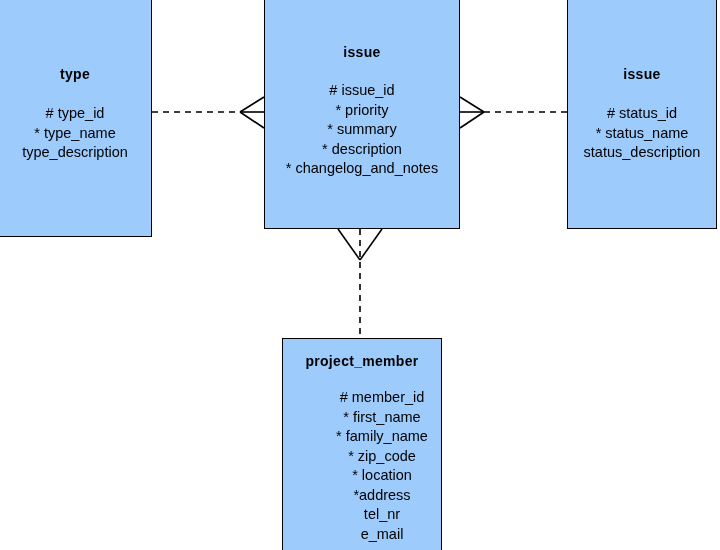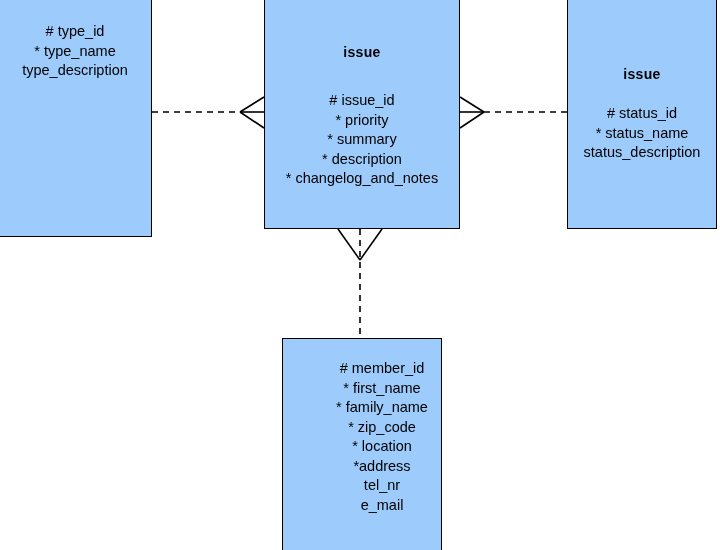--- a/index.html
+++ b/index.html
@@ -44,21 +44,21 @@
   #ent-type .entity-title { margin-top: 68px; }
   #ent-type .attr-list { margin-top: 23px; text-align: center; }
 
   #ent-issue {
     left: 264px;
     top: -2px;
     width: 196px;
     height: 231px;
   }
   #ent-issue .entity-title { margin-top: 46px; }
-  #ent-issue .attr-list { margin-top: 32px; }
+  #ent-issue .attr-list { margin-top: 22px; }
 
   #ent-status {
     left: 567px;
     top: -2px;
     width: 150px;
     height: 231px;
   }
   #ent-status .entity-title { margin-top: 68px; }
   #ent-status .attr-list { margin-top: 23px; text-align: center; }
 
@@ -124,20 +124,21 @@
     <g>
       <line class="rel-line-dashed" x1="360" y1="229" x2="360" y2="338"></line>
       <g>
         <line class="crow" x1="360" y1="260" x2="338" y2="229"></line>
         <line class="crow" x1="360" y1="260" x2="382" y2="229"></line>
       </g>
     </g>
   </svg>
 
   <div class="entity" id="ent-type">
+    <div class="entity-title">type</div>
     <div class="attr-list"># type_id
 * type_name
 type_description</div>
   </div>
 
   <div class="entity" id="ent-issue">
     <div class="entity-title">issue</div>
     <div class="attr-list"># issue_id
 * priority
 * summary
@@ -146,20 +147,21 @@
   </div>
 
   <div class="entity" id="ent-status">
     <div class="entity-title">issue</div>
     <div class="attr-list"># status_id
 * status_name
 status_description</div>
   </div>
 
   <div class="entity" id="ent-project-member">
+    <div class="entity-title">project_member</div>
     <div class="attr-list"># member_id
 * first_name
 * family_name
 * zip_code
 * location
 *address
 tel_nr
 e_mail</div>
   </div>
 

